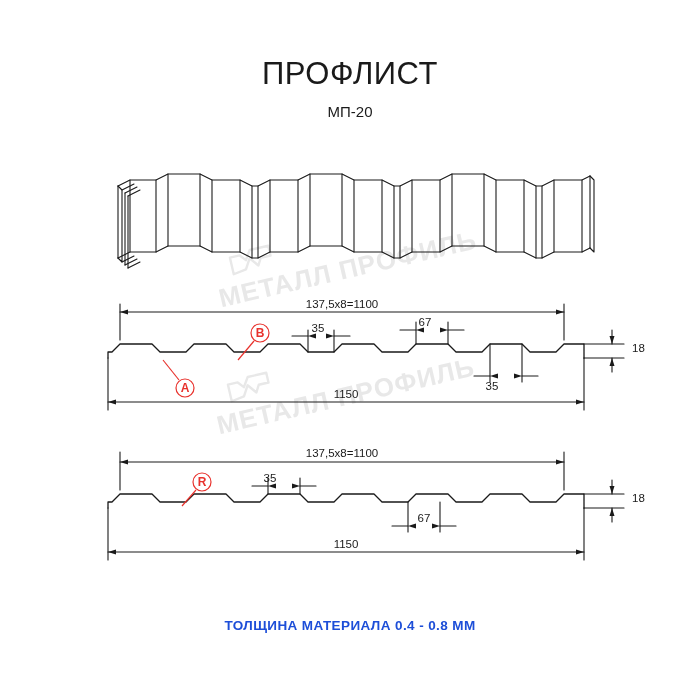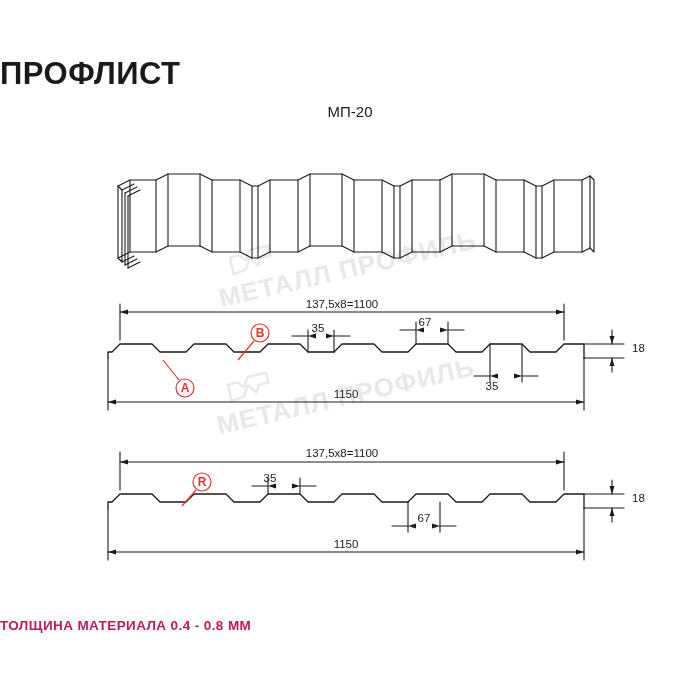--- a/index.html
+++ b/index.html
@@ -18,46 +18,46 @@
   .page {
     position: relative;
     width: 700px;
     height: 700px;
   }
   .title {
     position: absolute;
     left: 0;
     top: 56px;
     width: 700px;
-    text-align: left;
+    text-align: center;
     font-size: 31px;
-    font-weight: bold;
+    font-weight: normal;
     letter-spacing: 0.5px;
     color: #1a1a1a;
   }
   .subtitle {
     position: absolute;
     left: 0;
     top: 103px;
     width: 700px;
     text-align: center;
     font-size: 15px;
     font-weight: normal;
     color: #1a1a1a;
   }
   .footer-note {
     position: absolute;
     left: 0;
     top: 618px;
     width: 700px;
-    text-align: left;
+    text-align: center;
     font-size: 13.5px;
     font-weight: bold;
     letter-spacing: 0.4px;
-    color: #be185d;
+    color: #1d4ed8;
   }
   .drawing {
     position: absolute;
     left: 0;
     top: 0;
   }
   .wm {
     position: absolute;
     pointer-events: none;
     user-select: none;

